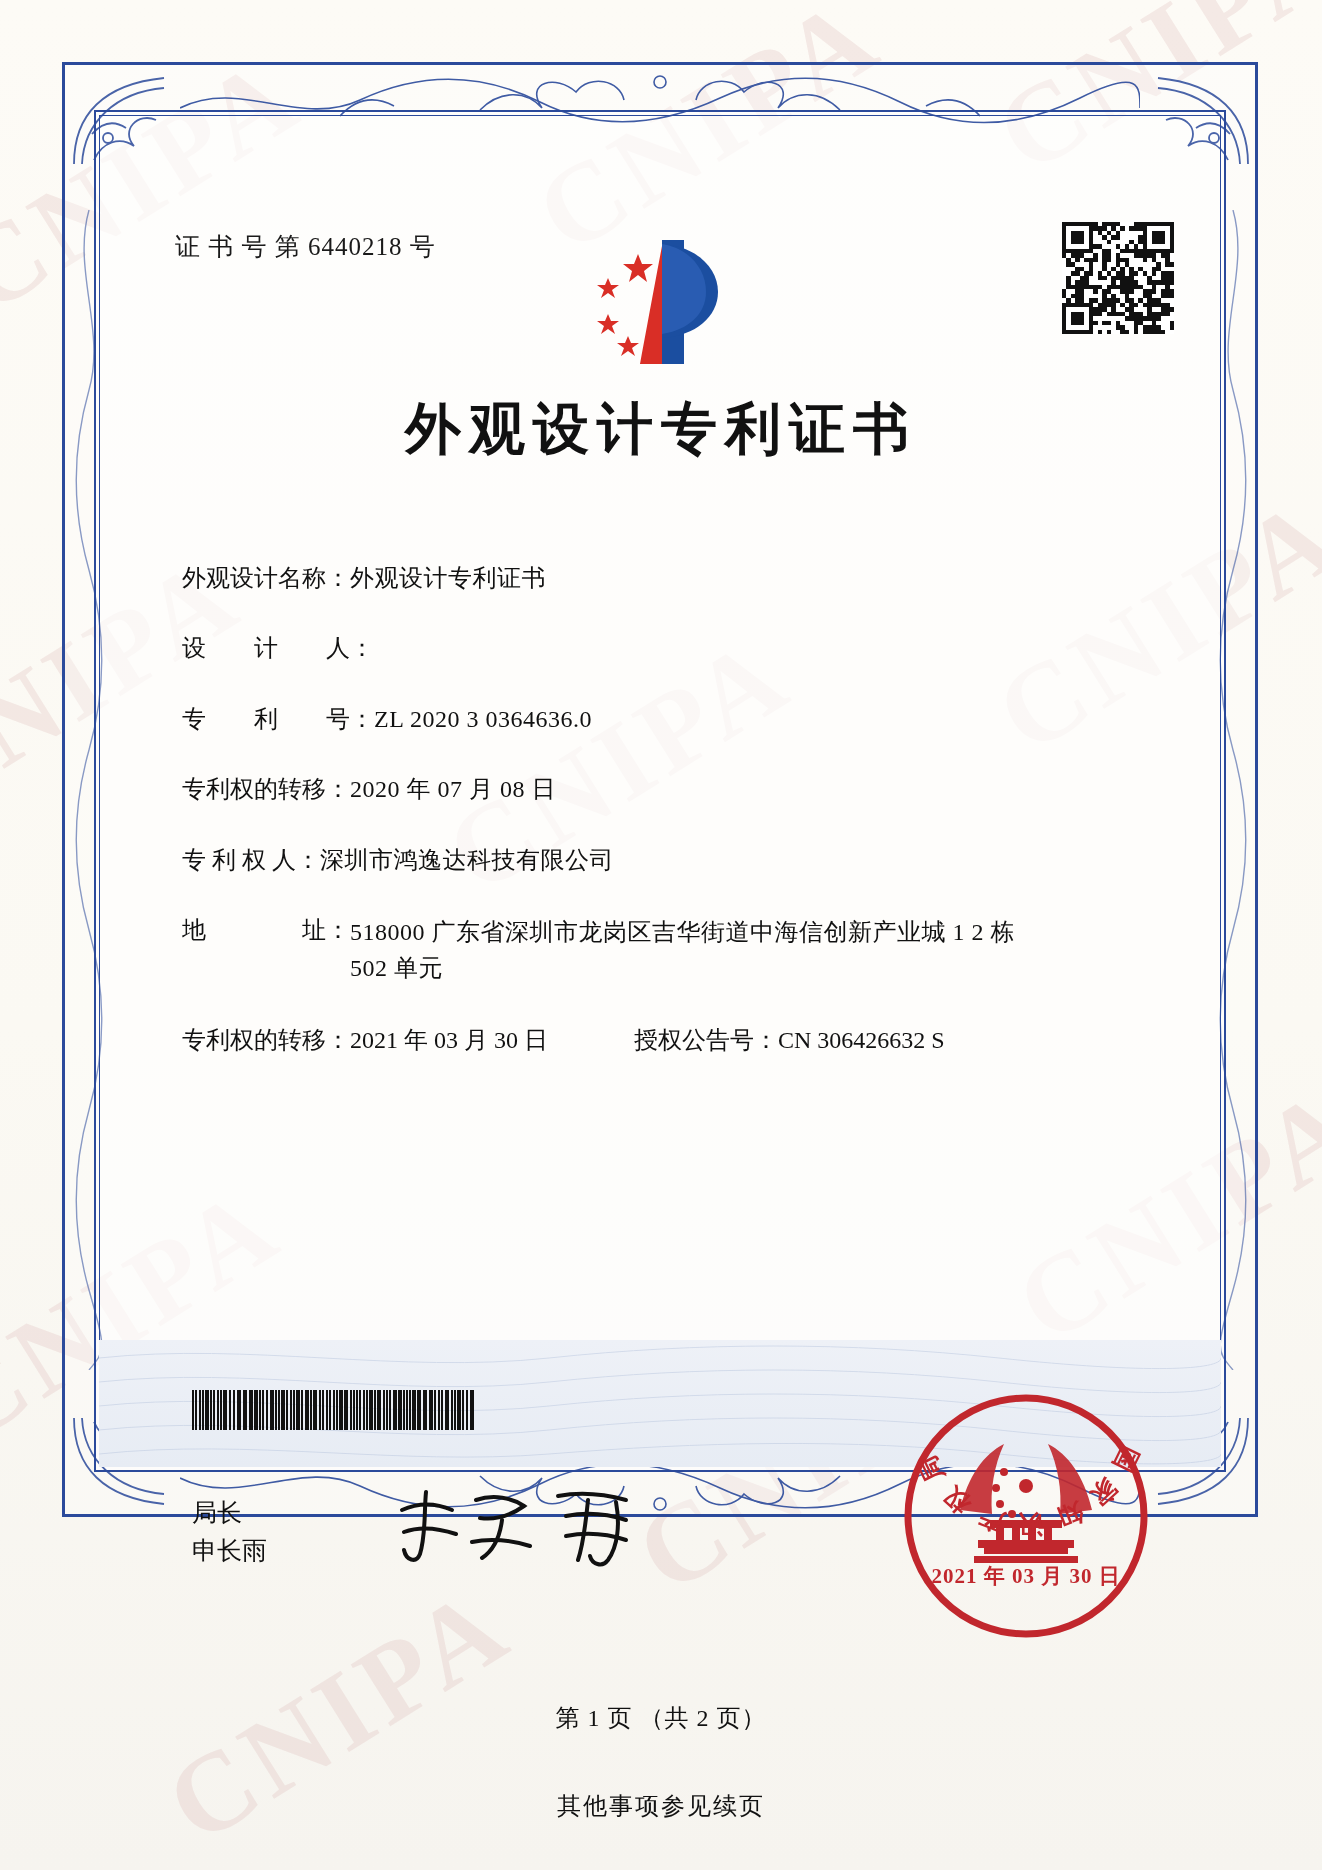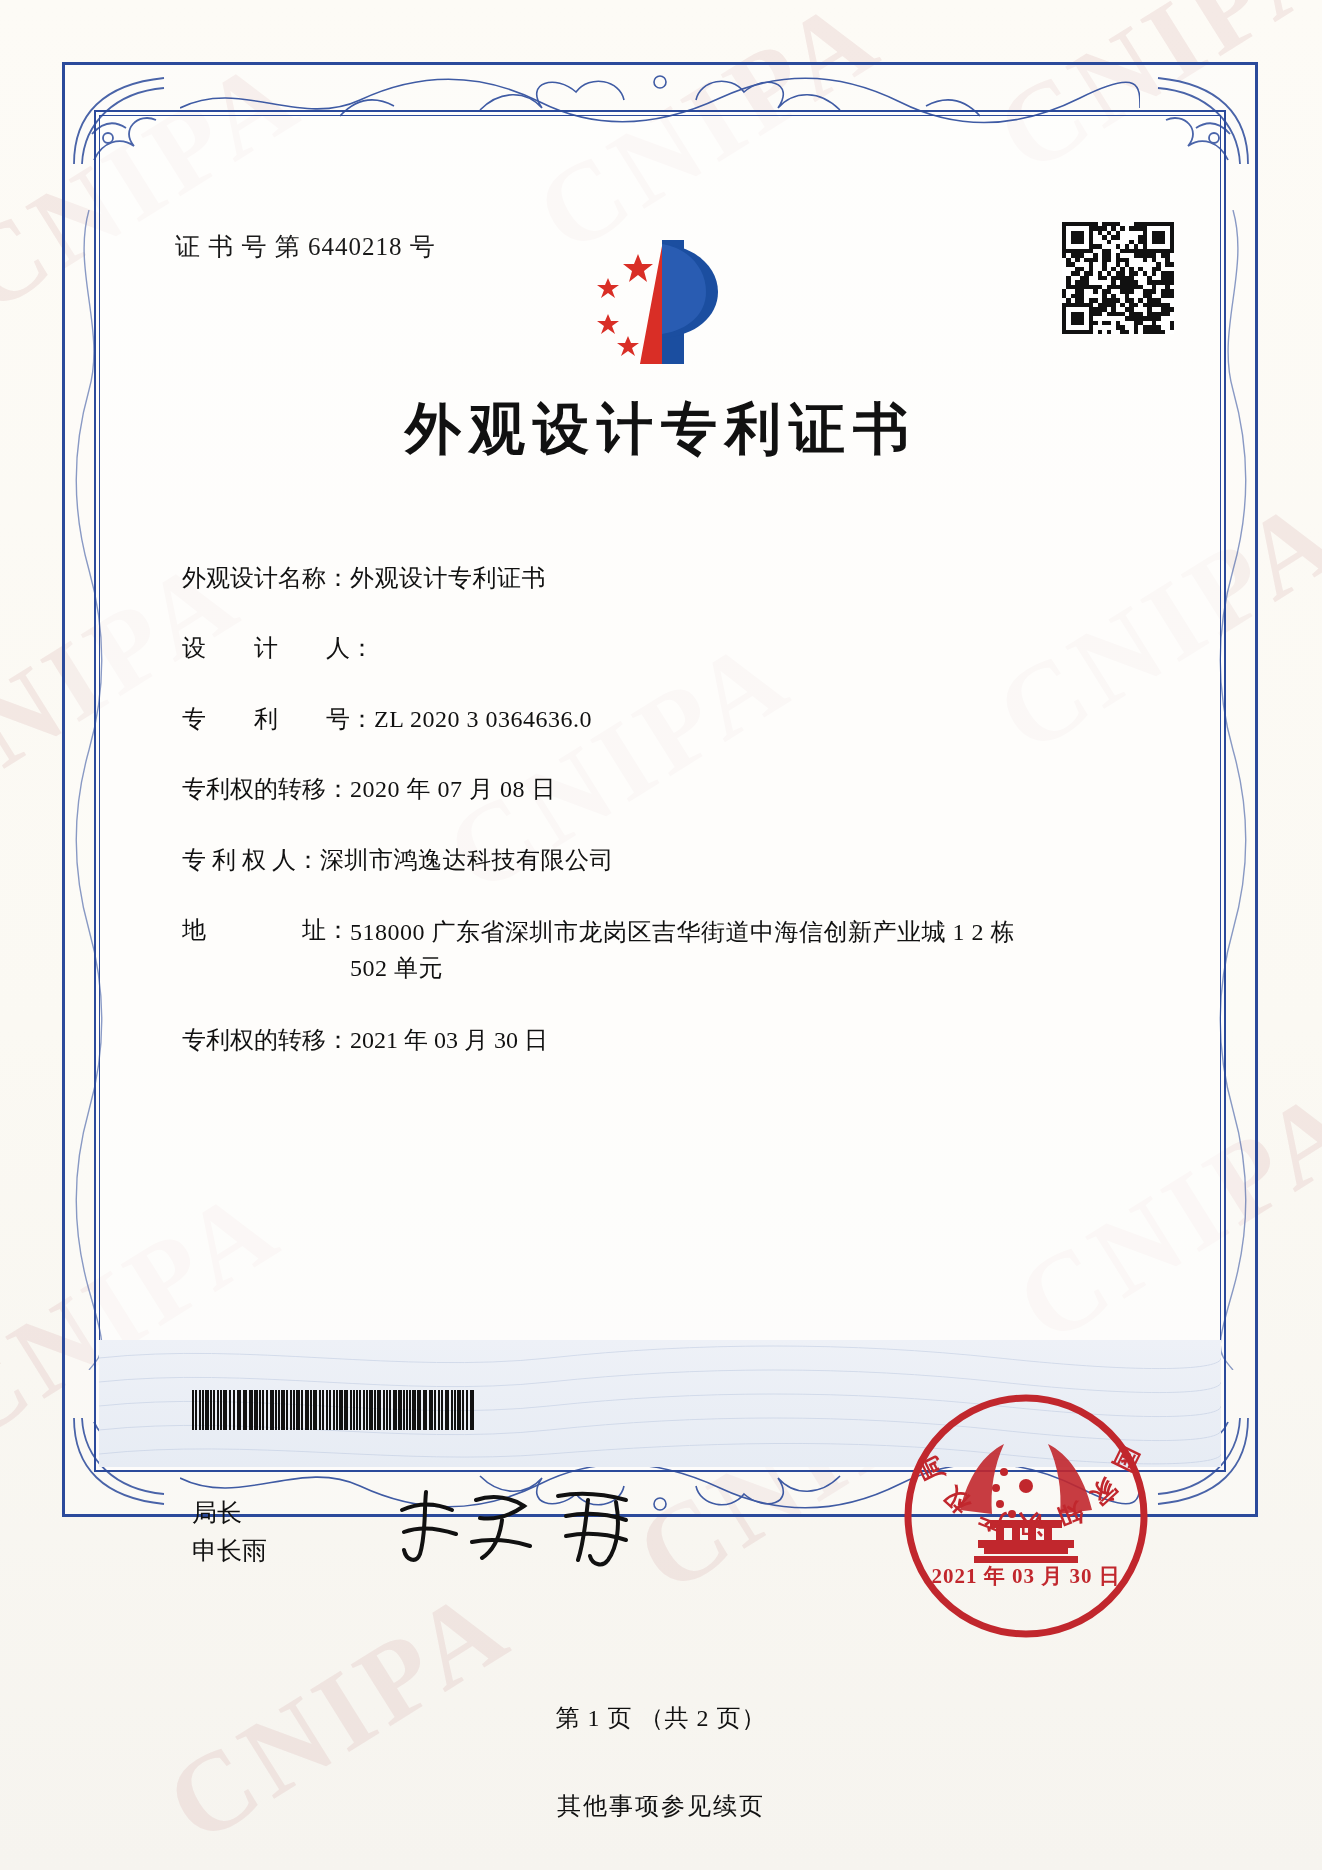--- a/index.html
+++ b/index.html
@@ -1053,20 +1053,24 @@
       <span class="flabel">专 利 权 人：</span>
       <span class="fvalue">深圳市鸿逸达科技有限公司</span>
     </div>
     <div class="frow address">
       <span class="flabel">地　　　　址：</span>
       <span class="fvalue">518000 广东省深圳市龙岗区吉华街道中海信创新产业城 1 2 栋 502 单元</span>
     </div>
     <div class="frow twocol">
       <span class="flabel">专利权的转移：</span>
       <span>2021 年 03 月 30 日</span>
+      <span class="pair2">
+        <span class="flabel">授权公告号：</span>
+        <span>CN 306426632 S</span>
+      </span>
     </div>
   </div>
 
 
   <div class="lower">
     <div class="wave">
       <svg viewBox="0 0 1122 127" preserveAspectRatio="none" fill="none" stroke="#b9c6de" stroke-width="1">
         <path d="M0 18 C150 2, 300 34, 450 18 S750 2, 900 18 S1122 30, 1122 18"></path>
         <path d="M0 42 C150 26, 300 58, 450 42 S750 26, 900 42 S1122 54, 1122 42"></path>
         <path d="M0 66 C150 50, 300 82, 450 66 S750 50, 900 66 S1122 78, 1122 66"></path>

